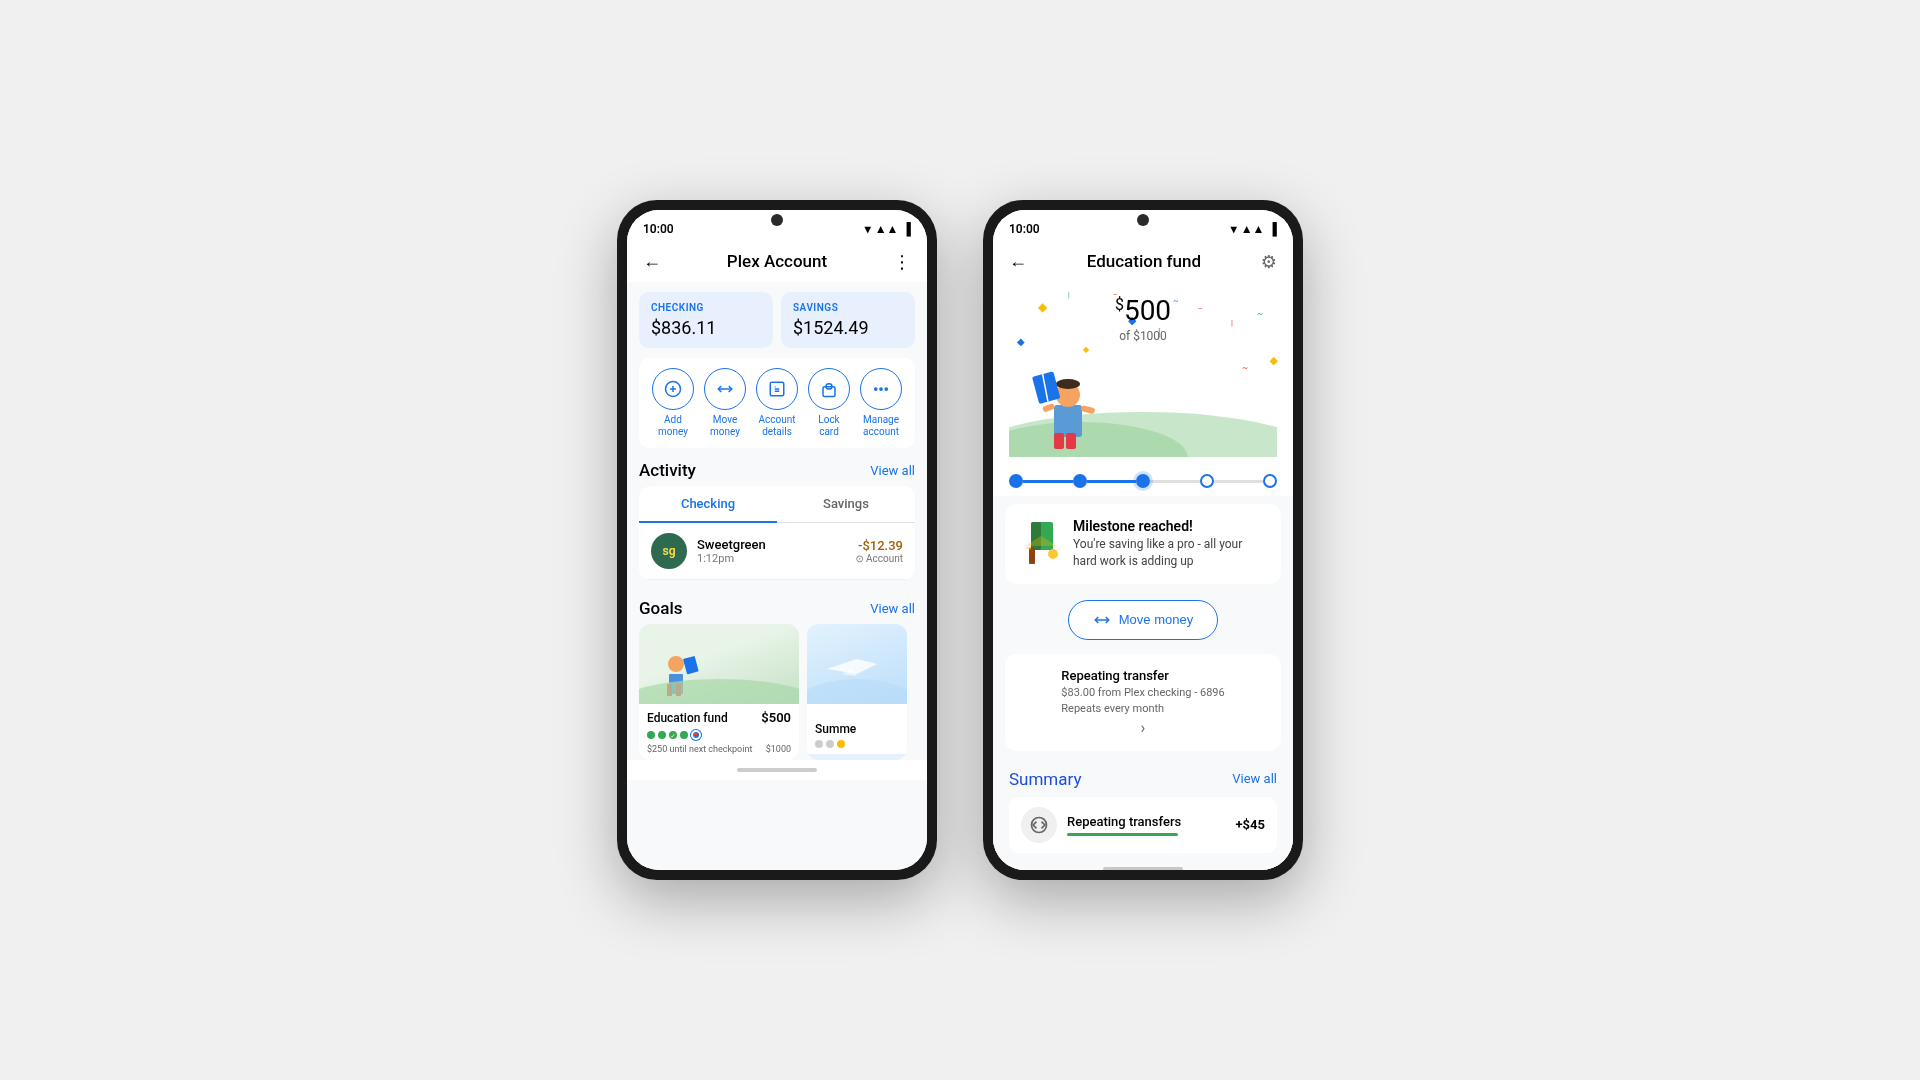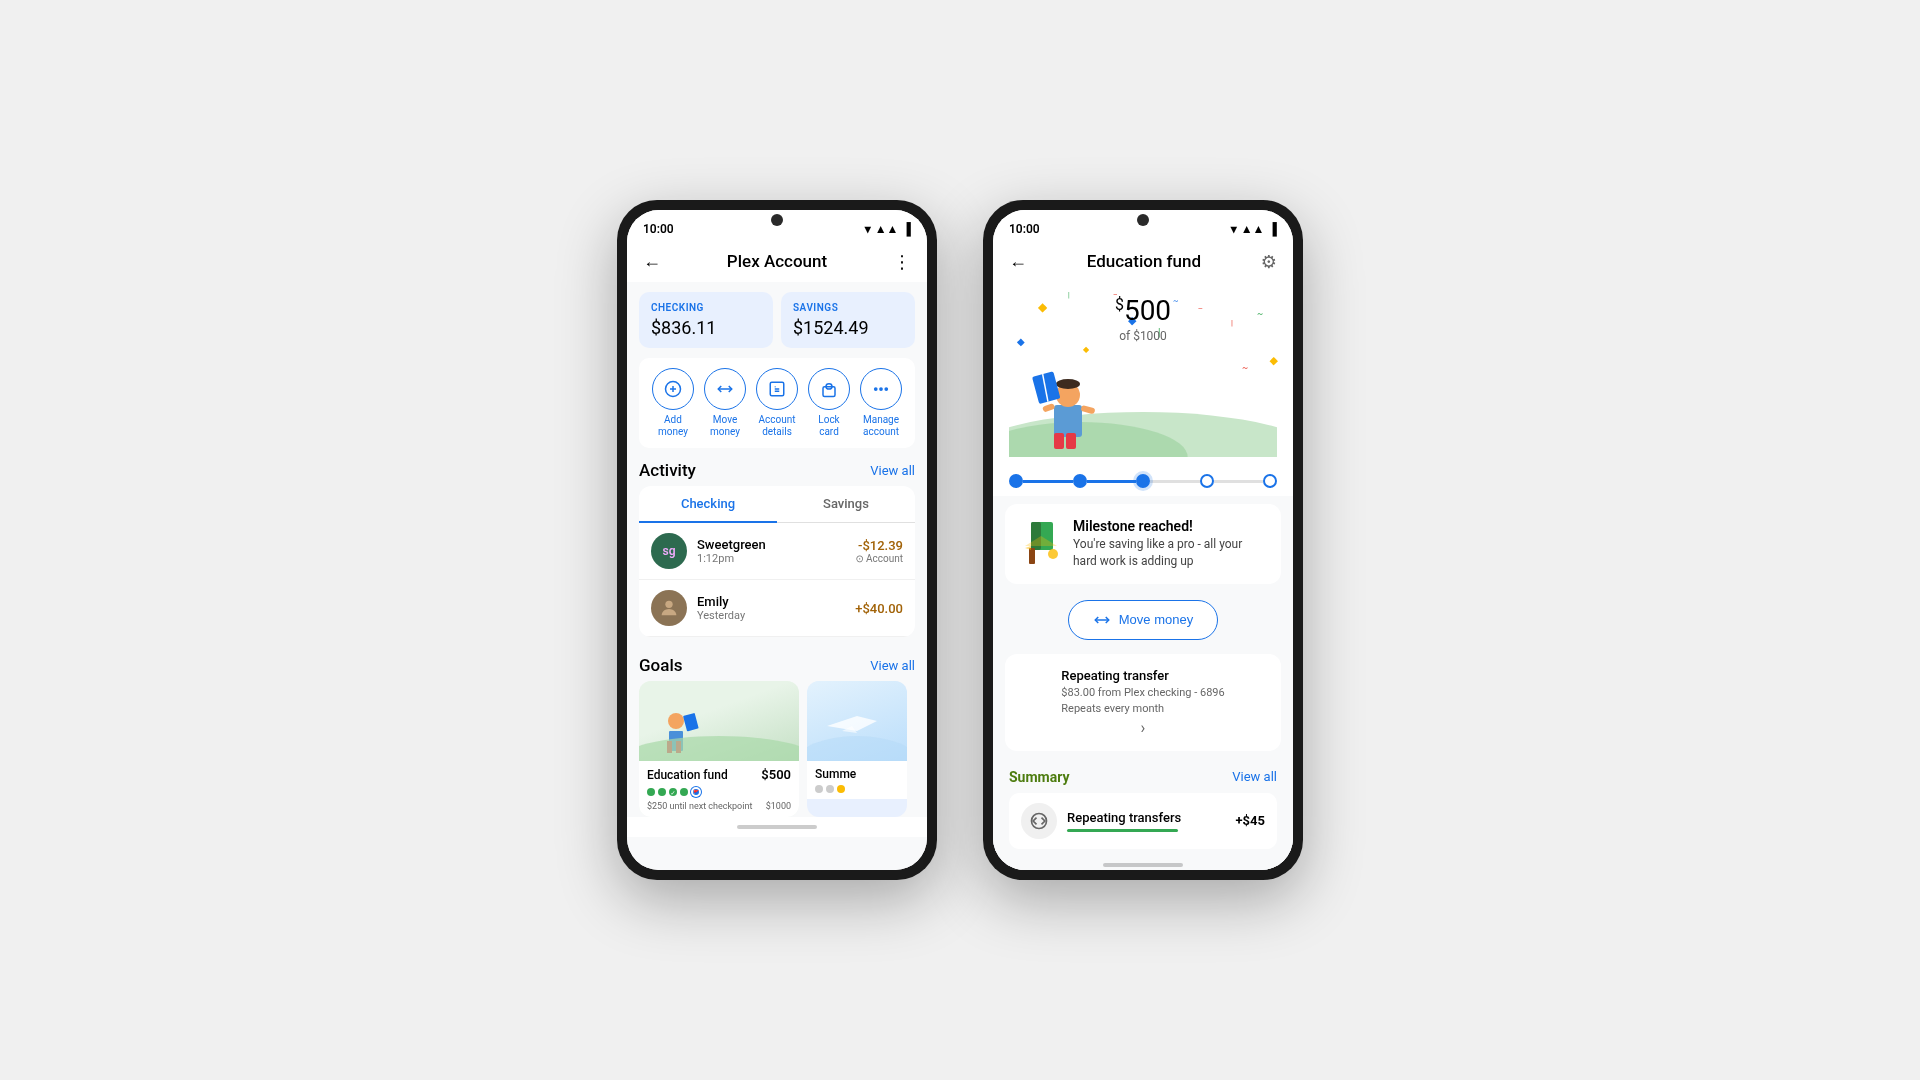--- a/index.html
+++ b/index.html
@@ -210,21 +210,21 @@
     .trans-avatar {
       width: 36px;
       height: 36px;
       border-radius: 50%;
       background: #2d6a4f;
       display: flex;
       align-items: center;
       justify-content: center;
       font-size: 12px;
       font-weight: 600;
-      color: #f0abfc;
+      color: #fde047;
       flex-shrink: 0;
     }
     .trans-avatar.emily {
       background: #8B6914;
       overflow: hidden;
     }
     .trans-details {
       flex: 1;
     }
     .trans-name {
@@ -493,23 +493,23 @@
       padding: 12px 16px 6px;
       background: #f8f9fa;
     }
     .summary-header {
       display: flex;
       justify-content: space-between;
       align-items: center;
       margin-bottom: 8px;
     }
     .summary-title {
-      font-size: 14px;
-      font-weight: 700;
-      color: #4d7c0f;
+      font-size: 17px;
+      font-weight: 400;
+      color: #1d4ed8;
     }
     .summary-row {
       display: flex;
       align-items: center;
       gap: 10px;
       background: #fff;
       border-radius: 10px;
       padding: 10px 12px;
     }
     .summary-icon {
@@ -669,35 +669,20 @@
             <div class="trans-details">
               <div class="trans-name">Sweetgreen</div>
               <div class="trans-time">1:12pm</div>
             </div>
             <div class="trans-amount">
               <div class="trans-value">-$12.39</div>
               <div class="trans-pending">
                 <span>⊙</span>
                   <span>Account</span>
               </div>
-            </div>
-          </div>
-          <div class="transaction">
-            <div class="trans-avatar emily" style="background: #8B7355; font-size: 18px; display:flex; align-items:center; justify-content:center;">
-              <svg width="22" height="22" viewBox="0 0 24 24" fill="#c8a882">
-                  <circle cx="12" cy="8" r="4"></circle>
-                  <path d="M4 20c0-4 3.6-7 8-7s8 3 8 7"></path>
-                </svg>
-            </div>
-            <div class="trans-details">
-              <div class="trans-name">Emily</div>
-              <div class="trans-time">Yesterday</div>
-            </div>
-            <div class="trans-amount">
-              <div class="trans-value">+$40.00</div>
             </div>
           </div>
         </div>
 
         <div class="goals-section">
           <div class="section-header">
             <span class="section-title">Goals</span>
             <span class="view-all">View all</span>
           </div>
           <div class="goals-cards">
@@ -743,21 +728,21 @@
             <div class="goal-card" style="width:100px; background:#e8f0fe;">
               <div class="goal-card-bg2" style="background: linear-gradient(160deg, #e3f2fd, #bbdefb); height:80px; overflow:hidden; position:relative;">
                 <svg width="100" height="70" viewBox="0 0 100 70" style="position:absolute; bottom:0;">
                   <ellipse cx="50" cy="70" rx="60" ry="25" fill="#b3d9f7" opacity="0.5"></ellipse>
 
                   <path d="M20 35 L50 25 L70 30 L50 40 Z" fill="#fff" opacity="0.8"></path>
                   <path d="M35 40 L45 35 L50 42 Z" fill="#fff" opacity="0.6"></path>
                 </svg>
               </div>
               <div class="goal-card-footer">
-                <div style="display:flex; justify-content:space-between;">
+                <div style="display:flex; justify-content:space-between;margin-top:12px;">
                   <span class="goal-card-name">Summe</span>
                 </div>
                 <div style="display:flex; gap:3px; margin-top:4px;">
                   <div class="progress-dot"></div>
                   <div class="progress-dot"></div>
                   <div style="width:8px;height:8px;border-radius:50%;background:#fbbc04;"></div>
                 </div>
               </div>
             </div>
           </div>

